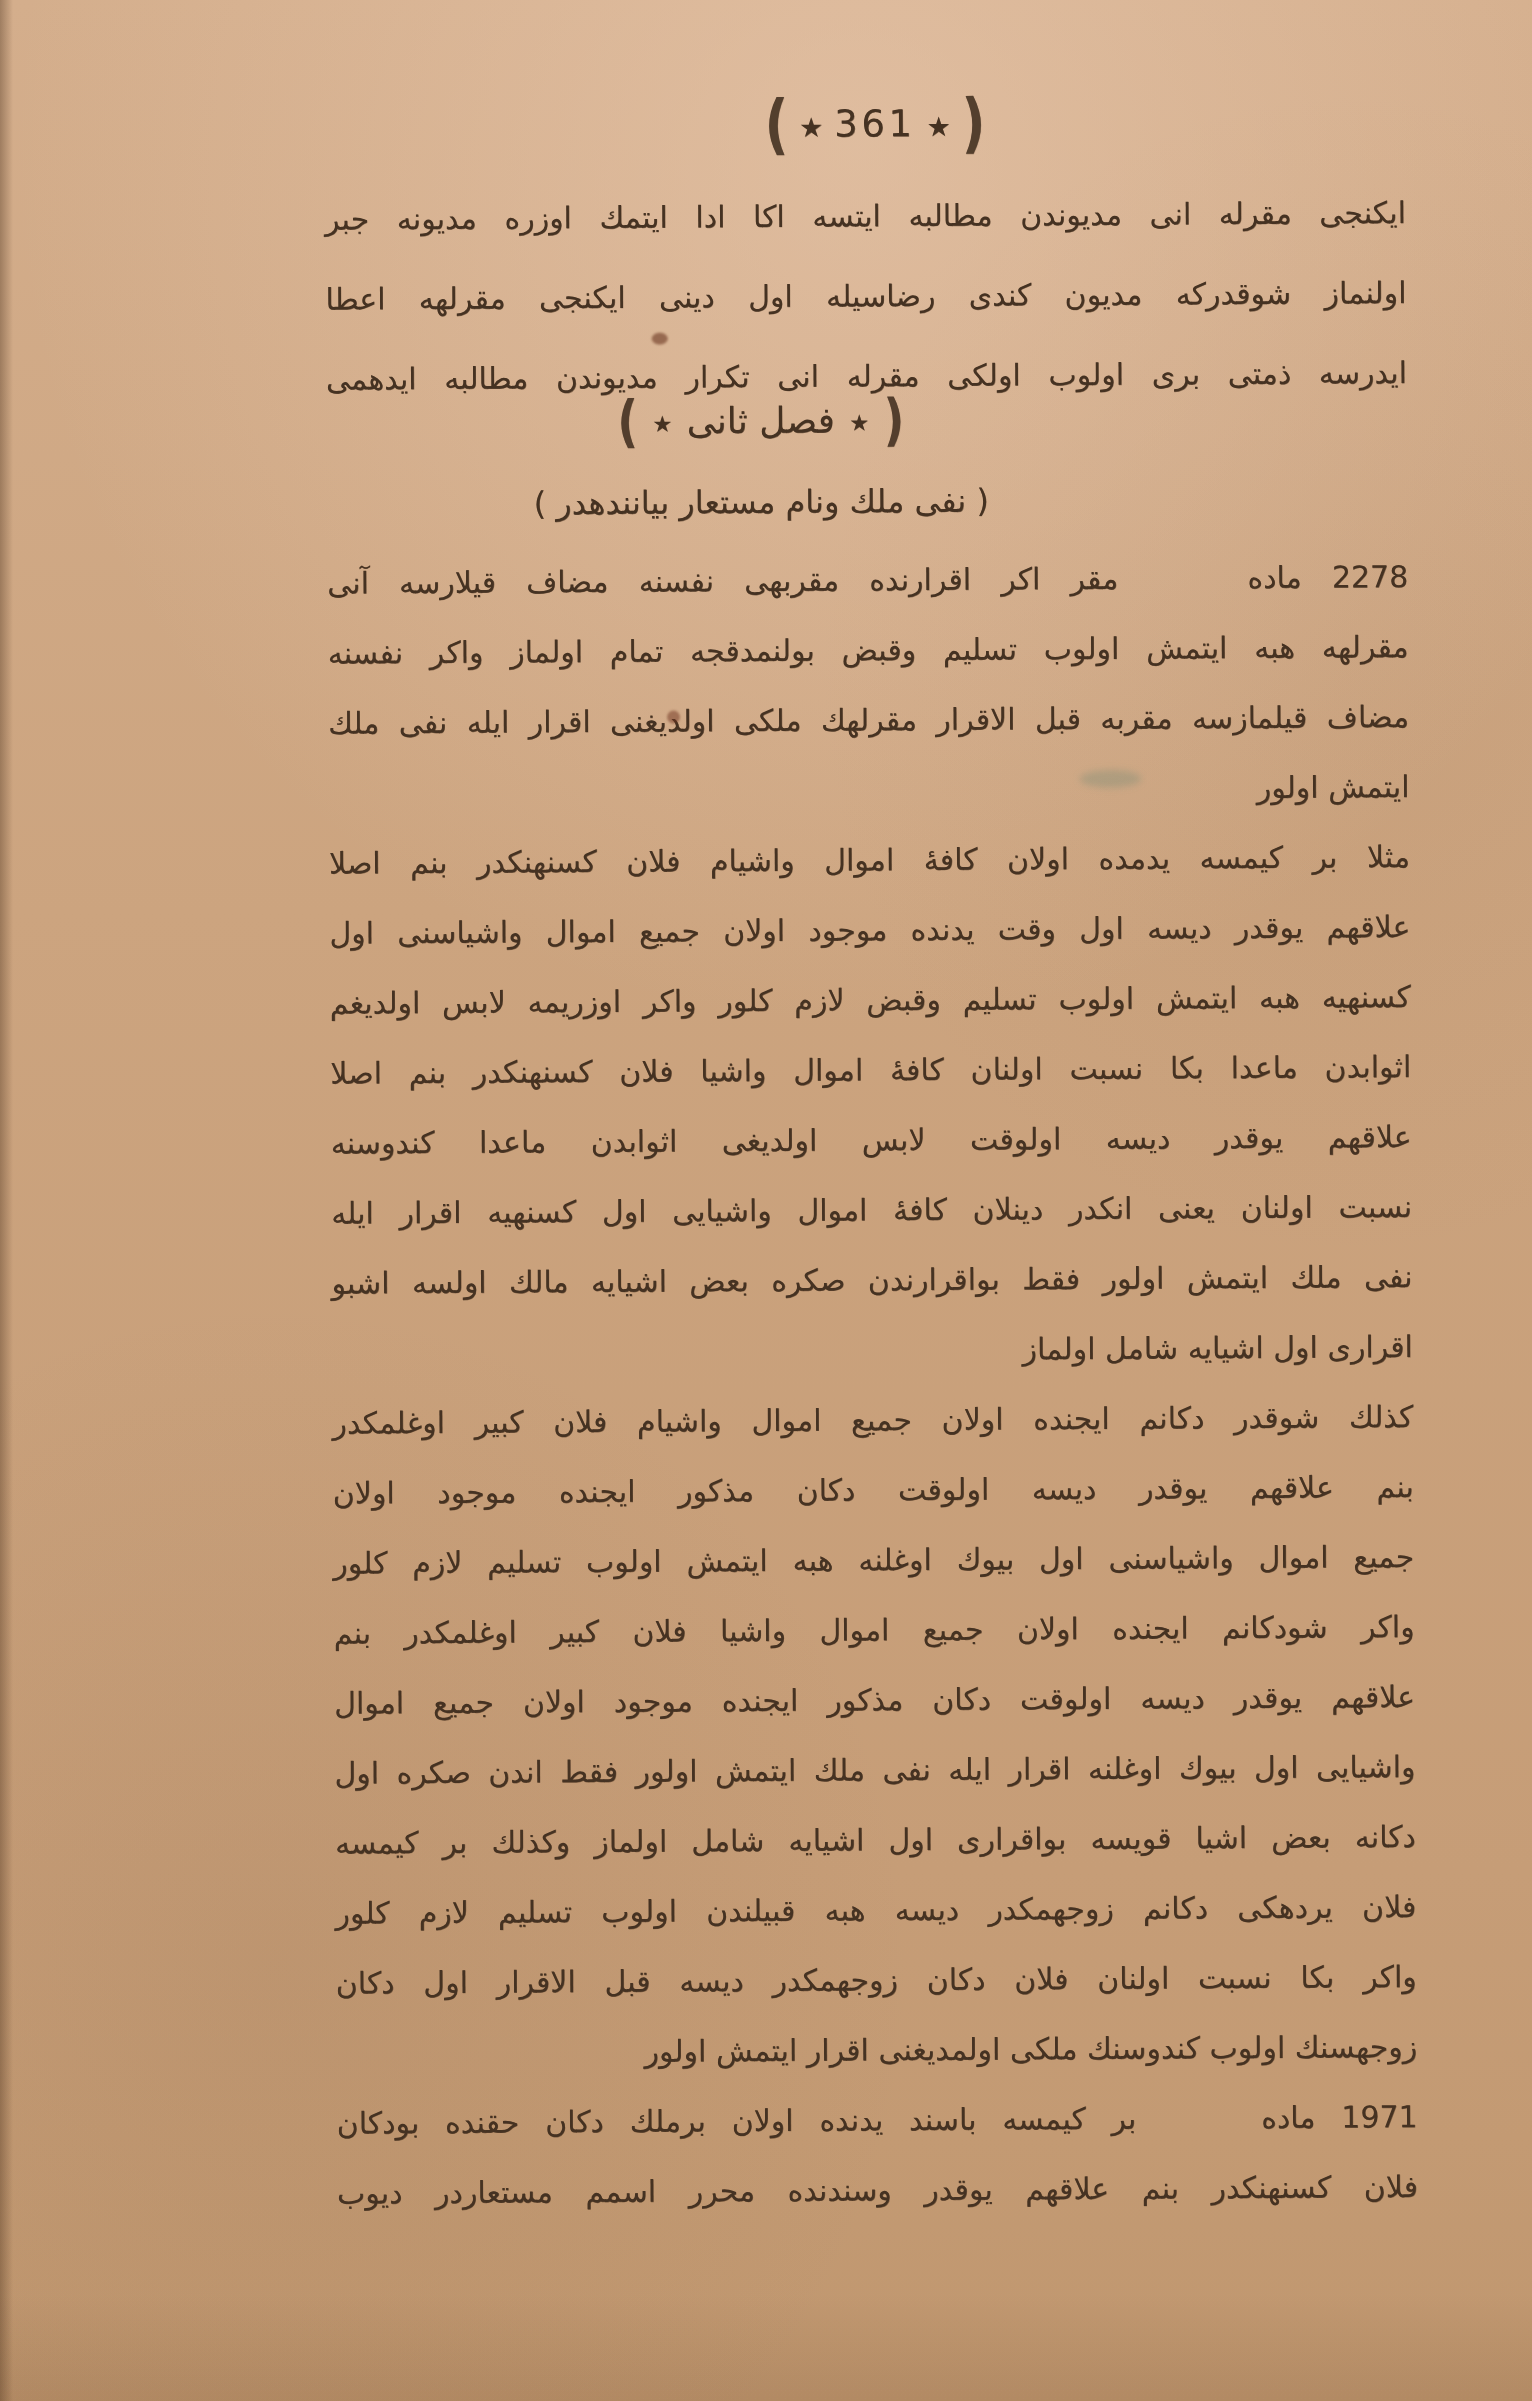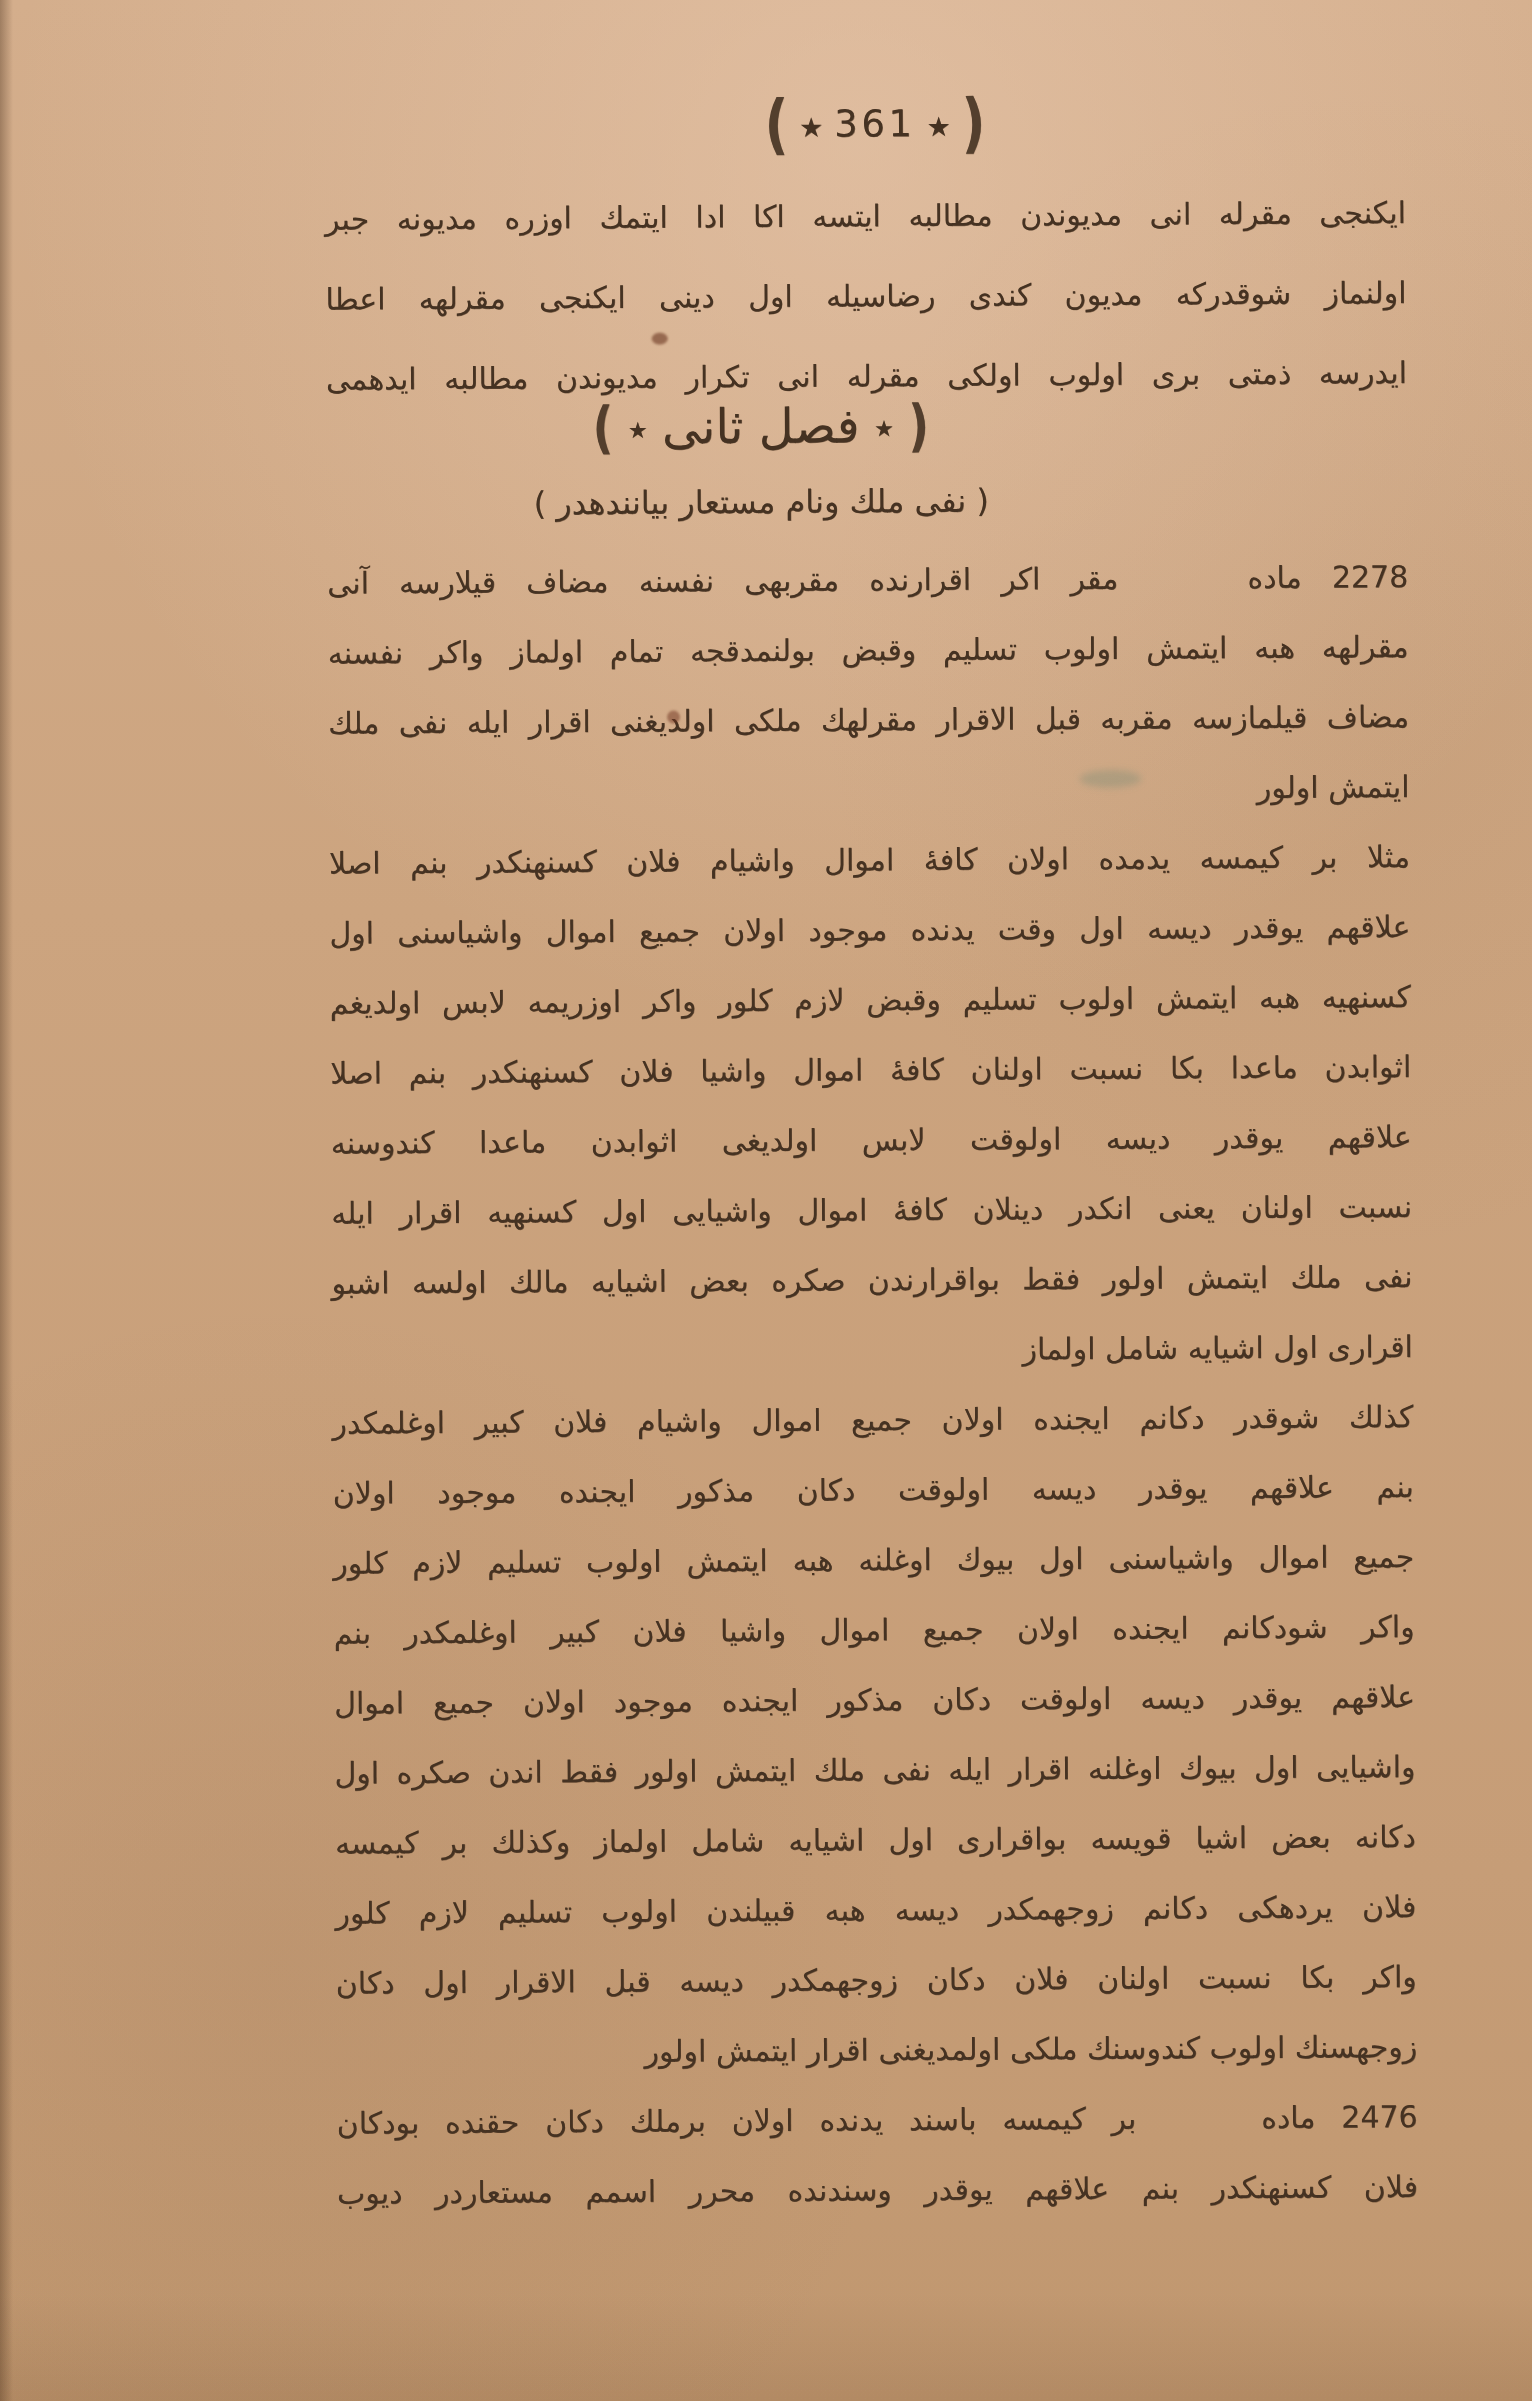--- a/index.html
+++ b/index.html
@@ -52,21 +52,21 @@
   .line.short{text-align:right;text-align-last:right;}
   .intro{position:absolute;top:177px;left:0;right:0;}
   .intro .line{height:80px;line-height:80px;}
   .body{position:absolute;top:546px;left:0;right:0;}
 
   
   .heading-row{
     position:absolute;top:398px;left:0;width:1533px;
     display:flex;justify-content:center;align-items:center;gap:14.3px;direction:ltr;
   }
-  .heading-title{font-size:48px;}
+  .heading-title{font-size:36px;}
   .heading-row .rosette{font-size:37px;}
   .heading-row .crescent{font-size:45px;}
   .subheading{
     position:absolute;top:471px;left:0;width:1533px;
     text-align:center;font-size:32px;line-height:62px;
   }
 
   
   .art-num{letter-spacing:1.8px;}
   .art-label{margin-left:99px;}
@@ -134,21 +134,21 @@
         <div class="line ink">جميع اموال واشياسنى اول بيوك اوغلنه هبه ايتمش اولوب تسليم لازم كلور</div>
         <div class="line ink">واكر شودكانم ايجنده اولان جميع اموال واشيا فلان كبير اوغلمكدر بنم</div>
         <div class="line ink">علاقهم يوقدر ديسه اولوقت دكان مذكور ايجنده موجود اولان جميع اموال</div>
         <div class="line ink">واشيايى اول بيوك اوغلنه اقرار ايله نفى ملك ايتمش اولور فقط اندن صكره اول</div>
         <div class="line ink">دكانه بعض اشيا قويسه بواقرارى اول اشيايه شامل اولماز وكذلك بر كيمسه</div>
         <div class="line ink">فلان يردهكى دكانم زوجهمكدر ديسه هبه قبيلندن اولوب تسليم لازم كلور</div>
         <div class="line ink">واكر بكا نسبت اولنان فلان دكان زوجهمكدر ديسه قبل الاقرار اول دكان</div>
         <div class="line short ink">زوجهسنك اولوب كندوسنك ملكى اولمديغنى اقرار ايتمش اولور</div>
 
         <div class="line ink">
-          <span class="art-num">2476</span>
+          <span class="art-num">1971</span>
           <span class="art-label">ماده</span>
           <span>بر كيمسه باسند يدنده اولان برملك دكان حقنده بودكان</span>
         </div>
         <div class="line ink">فلان كسنهنكدر بنم علاقهم يوقدر وسندنده محرر اسمم مستعاردر ديوب</div>
 
       </div>
     </div>
 
     <span class="stain s1"></span>
     <span class="stain s2"></span>

